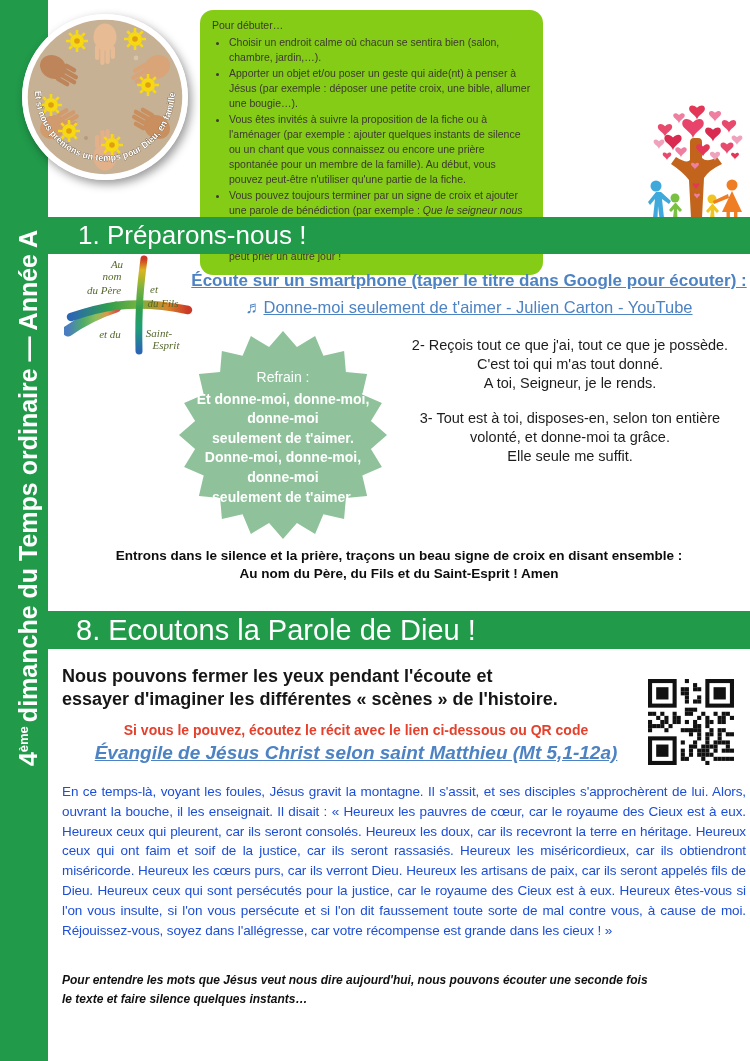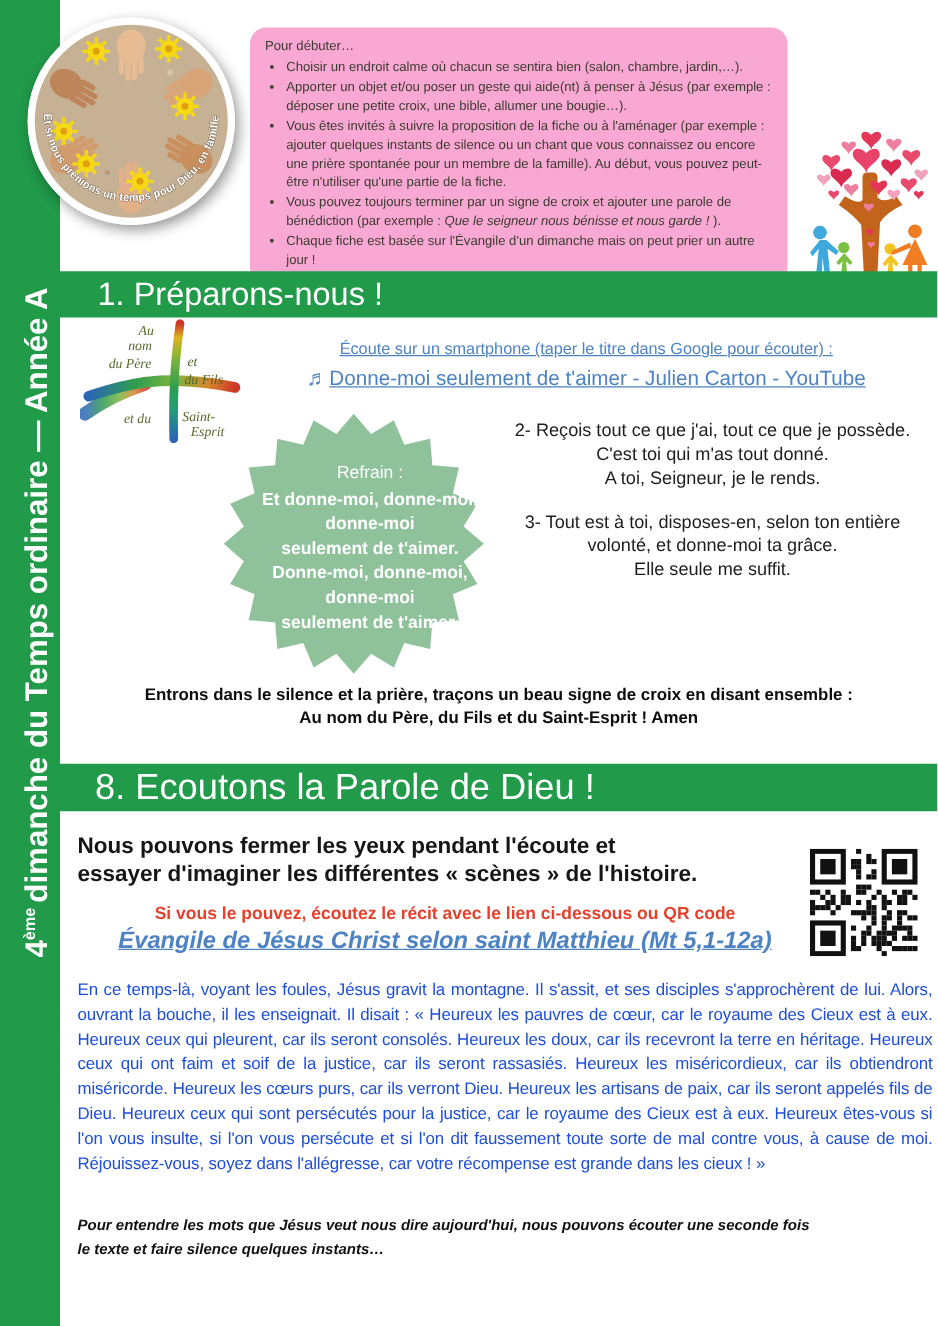--- a/index.html
+++ b/index.html
@@ -12,52 +12,52 @@
         transform:rotate(-90deg);color:#fff;font-weight:bold;font-size:25px;
         text-align:center;line-height:48px;white-space:nowrap;}
   .sidebar-title sup{font-size:13px;vertical-align:super;margin-right:4px;}
 
   
   .badge{position:absolute;left:16px;top:8px;width:178px;height:178px;
          filter:drop-shadow(3px 4px 5px rgba(0,0,0,.4));}
   .badge text{font-family:"Liberation Sans",sans-serif;font-weight:bold;fill:#fff;}
 
   
-  .intro{position:absolute;left:200px;top:10px;width:430px;min-height:180px;
-         background:#f9a8d4;border-radius:13px;padding:8px 12px 10px 12px;box-sizing:border-box;
-         color:#3d3a2f;font-size:10.5px;line-height:1.43;margin-top:12px;}
+  .intro{position:absolute;left:200px;top:10px;width:343px;min-height:180px;
+         background:#84cc16;border-radius:13px;padding:8px 12px 10px 12px;box-sizing:border-box;
+         color:#3d3a2f;font-size:10.5px;line-height:1.43;}
   .intro-title{margin:0 0 2px 0;}
   .intro ul{margin:1px 0 0 0;padding:0 0 0 17px;}
   .intro li{margin:0 0 1px 0;}
 
   
   .tree{position:absolute;left:645px;top:100px;width:103px;height:118px;}
 
   
   .banner{position:absolute;left:48px;width:702px;background:#219a4a;color:#fff;
           white-space:nowrap;overflow:hidden;}
   .banner1{top:217px;height:37px;font-size:26px;line-height:37px;padding-left:30px;}
   .banner2{top:611px;height:38px;font-size:29px;line-height:38px;padding-left:28px;}
 
   
   .cross{position:absolute;left:64px;top:253px;width:132px;height:104px;}
   .cross text{font-family:"Liberation Serif",serif;font-style:italic;font-size:11px;fill:#55682c;}
 
   
   .listen{position:absolute;left:190px;top:271px;width:558px;text-align:center;color:#4d82c3;}
-  .listen-heading{font-size:13px;font-weight:normal;text-decoration:underline;}
+  .listen-heading{font-size:17px;font-weight:bold;text-decoration:underline;}
   .song-line{margin-top:7px;font-size:16.5px;font-weight:500;}
   .song-link{text-decoration:underline;}
   .music-icon{font-size:17px;margin-right:1px;text-decoration:none;display:inline-block;}
 
   
   .starwrap{position:absolute;left:178px;top:328px;width:210px;height:214px;}
   .star-poly{fill:#8fc29b;}
   .refrain{position:absolute;left:18px;top:40px;width:174px;text-align:center;color:#fff;
-           font-size:14px;line-height:1.4;margin-left:13px;}
+           font-size:14px;line-height:1.4;}
   .refrain-label{font-weight:400;margin-bottom:2px;}
   .refrain-line{font-weight:bold;}
 
   
   .verses{position:absolute;left:392px;top:336px;width:356px;text-align:center;
           color:#1d1d1d;font-size:14.5px;line-height:19px;}
   .verse{white-space:pre-line;margin-bottom:16px;}
 
   .closing1{position:absolute;left:48px;top:547px;width:702px;text-align:center;
             font-weight:bold;font-size:13.5px;line-height:17.5px;color:#0d0d0d;white-space:pre-line;}

